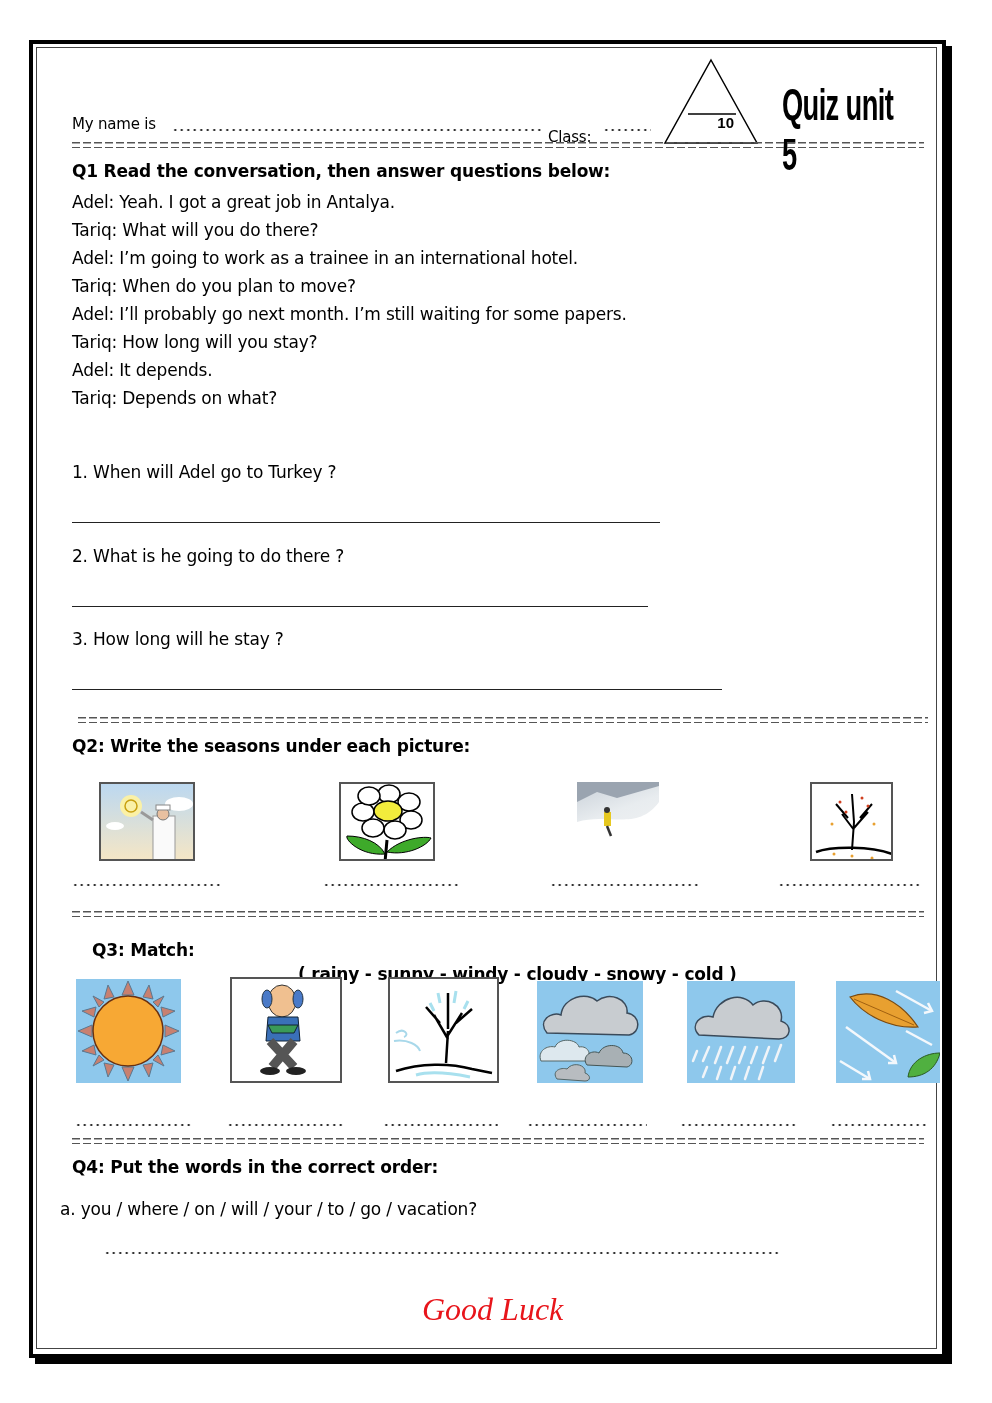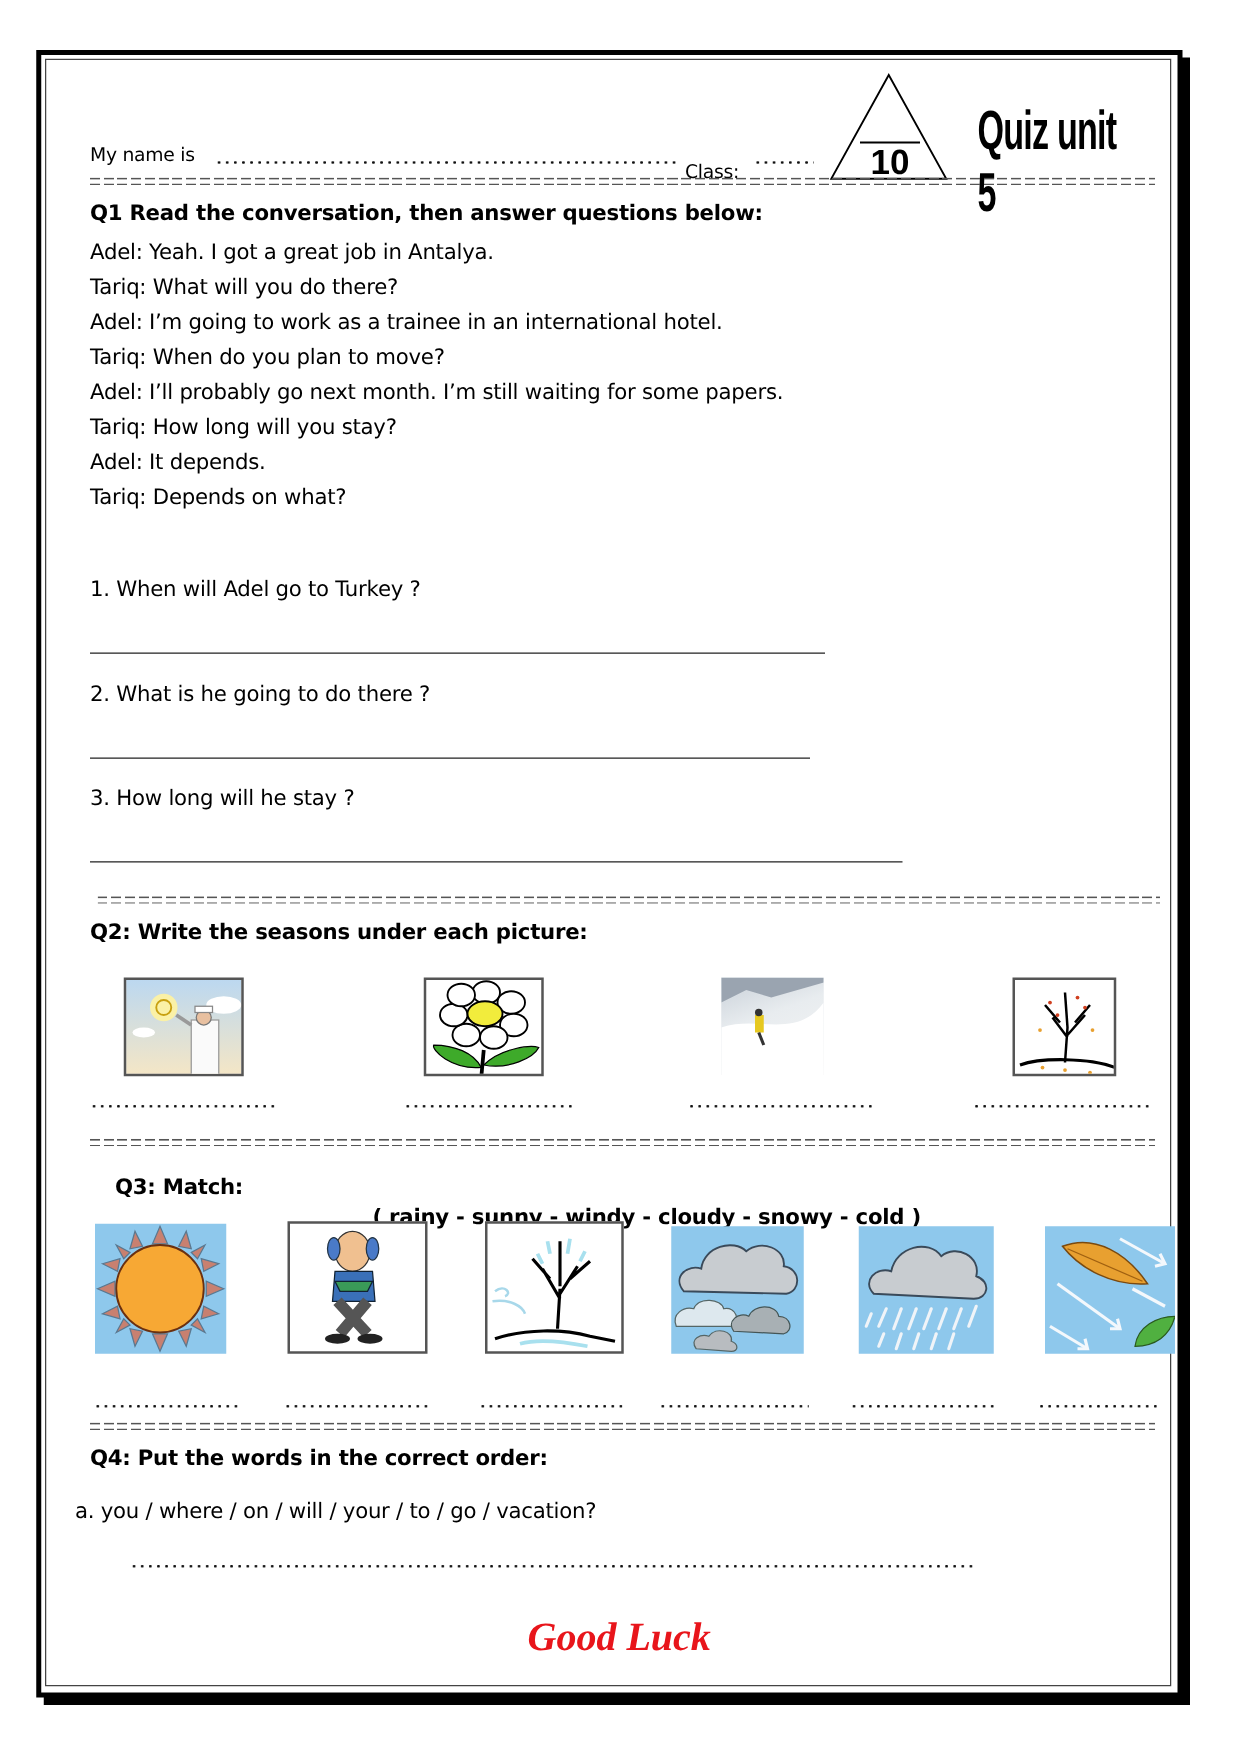--- a/index.html
+++ b/index.html
@@ -37,21 +37,21 @@
 
 <div class="abs txt" style="left:72px; top:115px; font-size:15px;">My name is</div>
 <div class="dots" style="left:172px; top:129px; width:370px;"></div>
 <div class="abs txt" style="left:548px; top:128px; font-size:15px;">Class:</div>
 <div class="dots" style="left:603px; top:129px; width:48px;"></div>
 
 <svg class="abs" style="left:662px; top:57px;" width="98" height="88">
   <polygon points="49,3 95,86 3,86" fill="#fff" stroke="#000" stroke-width="1.5"></polygon>
   <line x1="26" y1="57" x2="74" y2="57" stroke="#000" stroke-width="1.5"></line>
 </svg>
-<div class="abs" style="left:690px; top:114px; width:44px; text-align:center; font-family:'Liberation Sans',sans-serif; font-weight:bold; font-size:28px;">10</div>
+<div class="abs" style="left:690px; top:114px; width:44px; text-align:right; font-family:'Liberation Sans',sans-serif; font-weight:bold; font-size:15px;">10</div>
 
 <div class="abs title" style="left:782px; top:80px;">Quiz unit 5</div>
 
 <div class="sep" style="top:142px; width:852px;"></div>
 
 <div class="abs txt bold" style="left:72px; top:161px;">Q1 Read the conversation, then answer questions below:</div>
 <div class="abs" style="left:72px; top:188px; line-height:28px;">
   <div class="txt">Adel: Yeah. I got a great job in Antalya.</div>
   <div class="txt">Tariq: What will you do there?</div>
   <div class="txt">Adel: I’m going to work as a trainee in an international hotel.</div>
@@ -236,13 +236,13 @@
 <div class="dots" style="left:527px; top:1124px; width:120px;"></div>
 <div class="dots" style="left:680px; top:1124px; width:118px;"></div>
 <div class="dots" style="left:830px; top:1124px; width:97px;"></div>
 
 <div class="sep" style="top:1138px; width:852px;"></div>
 
 <div class="abs txt bold" style="left:72px; top:1157px;">Q4: Put the words in the correct order:</div>
 <div class="abs txt" style="left:60px; top:1199px;">a. you / where / on / will / your / to / go / vacation?</div>
 <div class="dots" style="left:104px; top:1252px; width:676px;"></div>
 
-<div class="abs good-luck" style="left:422px; top:1291px;font-weight:bold;">Good Luck</div>
+<div class="abs good-luck" style="left:422px; top:1291px;">Good Luck</div>
 
 </body></html>

